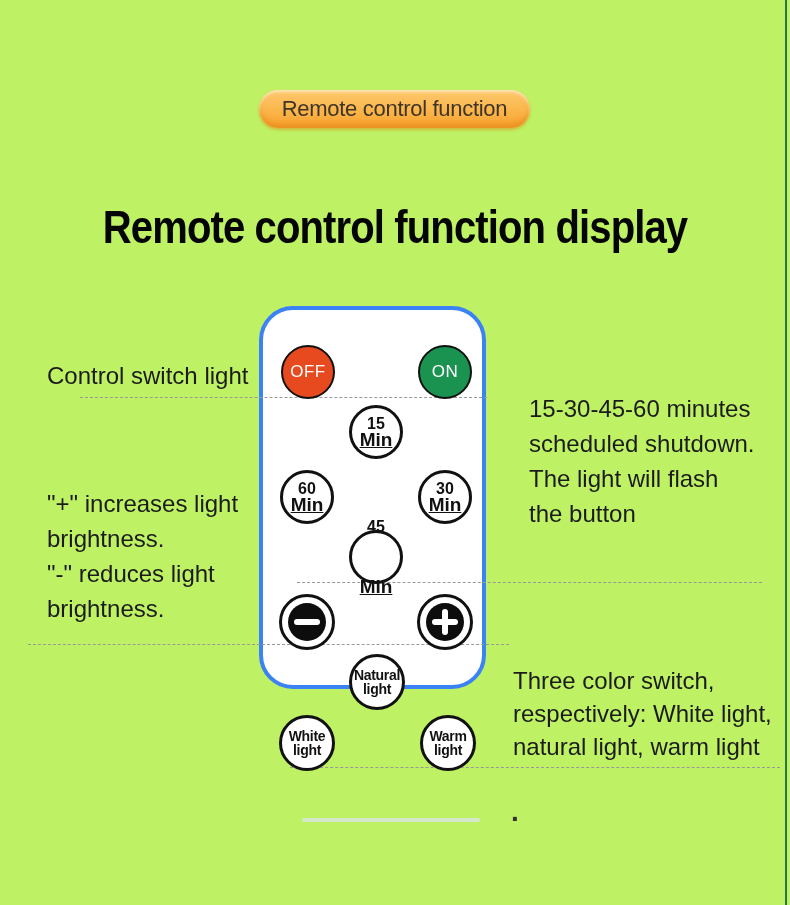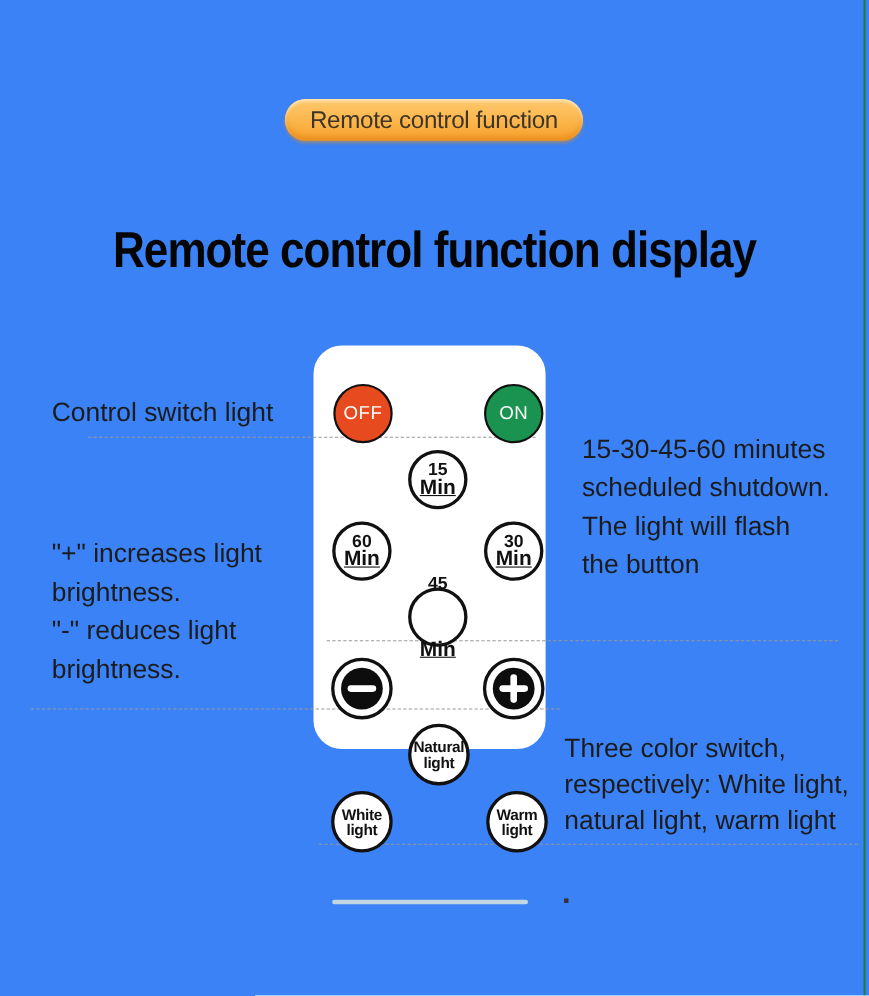--- a/index.html
+++ b/index.html
@@ -1,20 +1,20 @@
 <!DOCTYPE html>
 <html><head>
 <meta charset="utf-8">
 <style>
   html, body { margin: 0; padding: 0; background: #fff; }
   .page {
     position: relative;
     width: 790px;
     height: 905px;
-    background: #3b82f6;
+    background: #bef264;
     overflow: hidden;
     font-family: "Liberation Sans", sans-serif;
     color: #1b1b1b;
   }
   .edge-line {
     position: absolute;
     left: 785px; top: 0; width: 2px; height: 905px;
     background: #217a45;
   }
   .badge {
@@ -34,23 +34,23 @@
     position: absolute;
     left: 0; top: 200px; width: 790px;
     text-align: center;
     font-size: 46px; font-weight: bold; letter-spacing: -1px;
     color: #050505;
     transform: scaleX(0.87);
     white-space: nowrap;
   }
   .remote {
     position: absolute;
-    left: 277px; top: 306px; width: 227px; height: 383px;
+    left: 259px; top: 306px; width: 227px; height: 383px;
     box-sizing: border-box;
-    border: 8px solid #3b82f6;
+    border: 4px solid #3b82f6;
     border-radius: 34px;
     background: #ffffff;
   }
   .dash {
     position: absolute; height: 0;
     border-top: 1px dashed #999;
     z-index: 3;
   }
   .dash1 { left: 80px;  top: 397px; width: 407px; }
   .dash2 { left: 297px; top: 582px; width: 465px; }

